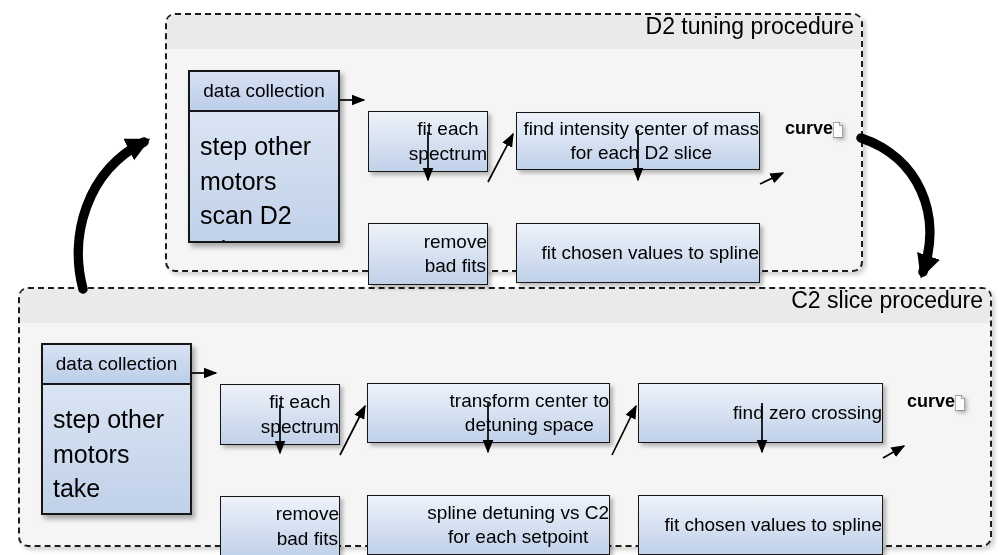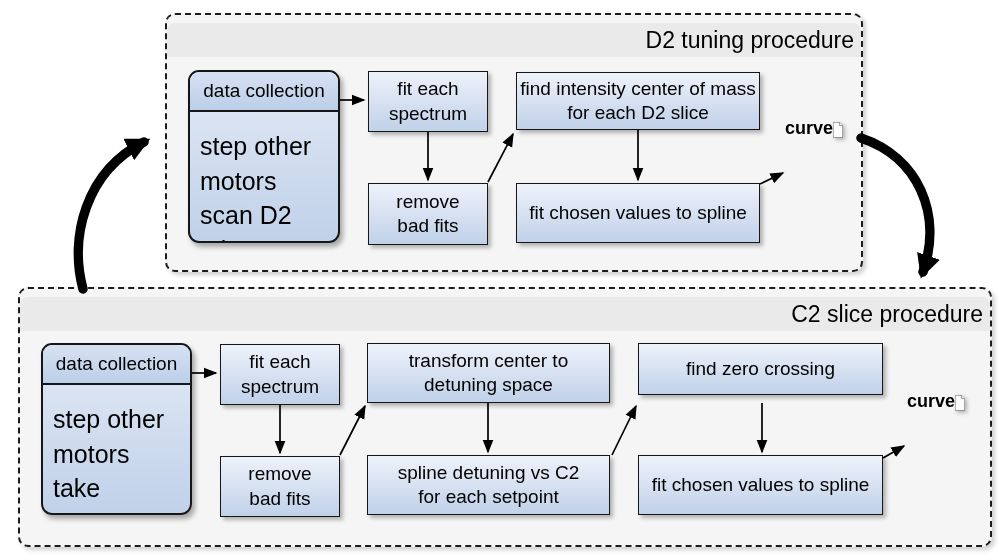--- a/index.html
+++ b/index.html
@@ -7,40 +7,40 @@
     position:relative;width:1002px;height:555px;overflow:hidden;
     font-family:"Liberation Sans","DejaVu Sans",sans-serif;color:#000;
   }
   
   .panel{
     position:absolute;background:var(--panel-bg);
     border:2.5px dashed #1c1c1c;border-radius:10px;
     box-shadow:3px 3px 4px rgba(0,0,0,0.18);
   }
   .band{
-    position:absolute;left:0;right:0;top:8px;height:34px;
+    position:absolute;left:0;right:0;top:0;height:34px;
     background:var(--title-band-bg);
     border-radius:8px 8px 0 0;
-    display:flex;align-items:center;justify-content:flex-end;
+    display:flex;align-items:flex-start;justify-content:flex-end;
     padding-right:7px;box-sizing:border-box;
   }
   .band span{font-size:23px;line-height:1;}
   
   .node{
     position:absolute;box-sizing:border-box;
     border:1.6px solid #161616;
     background:linear-gradient(to bottom,var(--node-gradient-top),var(--node-gradient-bottom));
     box-shadow:3px 3px 4px rgba(0,0,0,0.28);
-    display:flex;align-items:center;justify-content:center;text-align:center;
+    display:flex;align-items:center;justify-content:flex-end;text-align:center;margin-top:40px;
   }
   .nlabel{font-size:19px;line-height:1.28;white-space:pre-line;}
   
   .dcbox{
     position:absolute;box-sizing:border-box;
-    border:2px solid #161616;border-radius:11px;
+    border:2px solid #161616;border-radius:0;
     background:linear-gradient(to bottom,var(--body-gradient-top),var(--node-gradient-bottom));
     box-shadow:3px 4px 5px rgba(0,0,0,0.32);
     overflow:hidden;
   }
   .dchead{
     height:40px;box-sizing:border-box;border-bottom:2px solid #161616;
     background:linear-gradient(to bottom,var(--header-gradient-top),var(--header-gradient-bottom));
     display:flex;align-items:center;justify-content:center;
     font-size:19px;
   }
@@ -128,21 +128,21 @@
   <div class="node" style="left:367px;top:343px;width:243px;height:60px;">
     <span class="nlabel">transform center to
 detuning space</span>
   </div>
 
   <div class="node" style="left:367px;top:455px;width:243px;height:60px;">
     <span class="nlabel">spline detuning vs C2
 for each setpoint</span>
   </div>
 
-  <div class="node" style="left:638px;top:343px;width:245px;height:52px;">
+  <div class="node" style="left:638px;top:343px;width:245px;height:60px;">
     <span class="nlabel">find zero crossing</span>
   </div>
 
   <div class="node" style="left:638px;top:455px;width:245px;height:60px;">
     <span class="nlabel">fit chosen values to spline</span>
   </div>
 
   <div class="doc" style="left:907px;top:359px;width:58px;">
     <div class="doclabel">curve</div>
     <svg class="docicon" width="56" height="88" viewBox="0 0 56 88">

